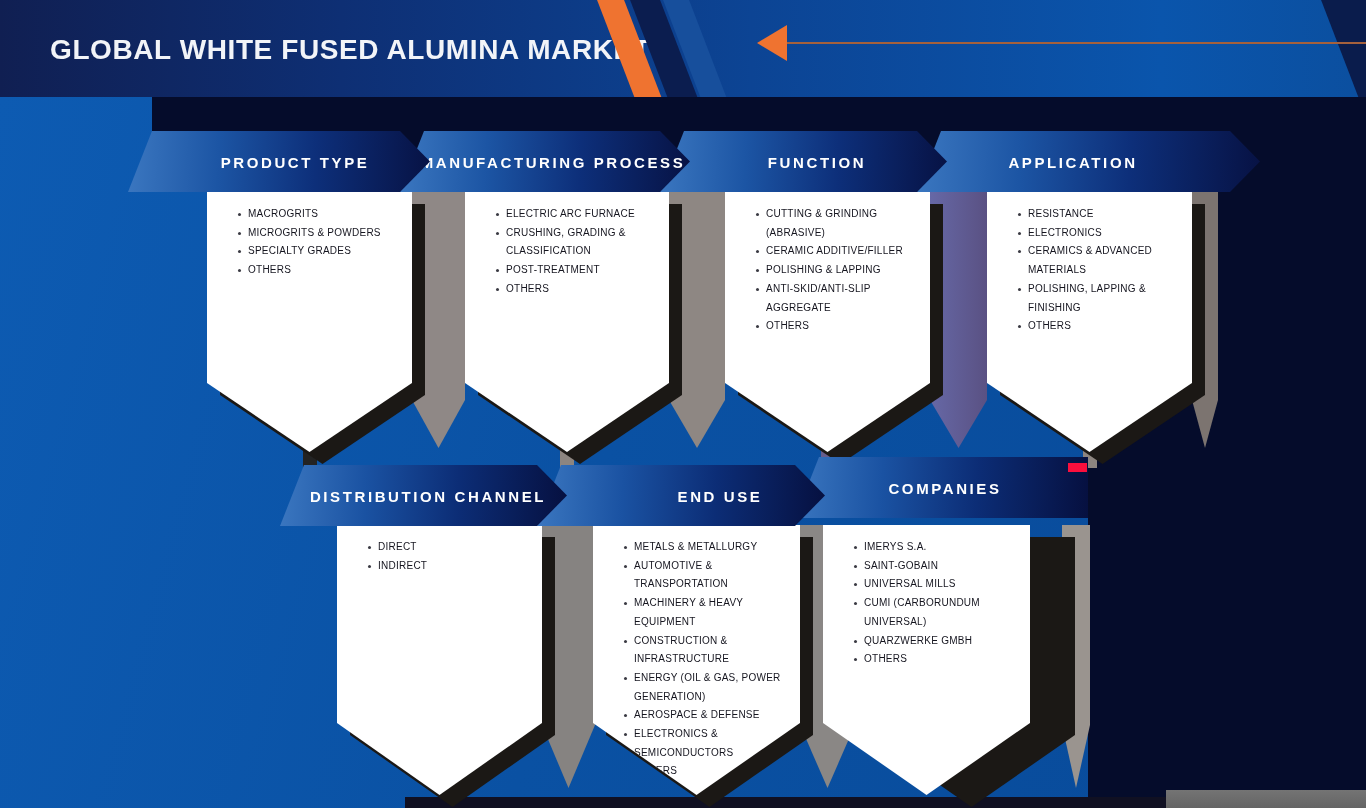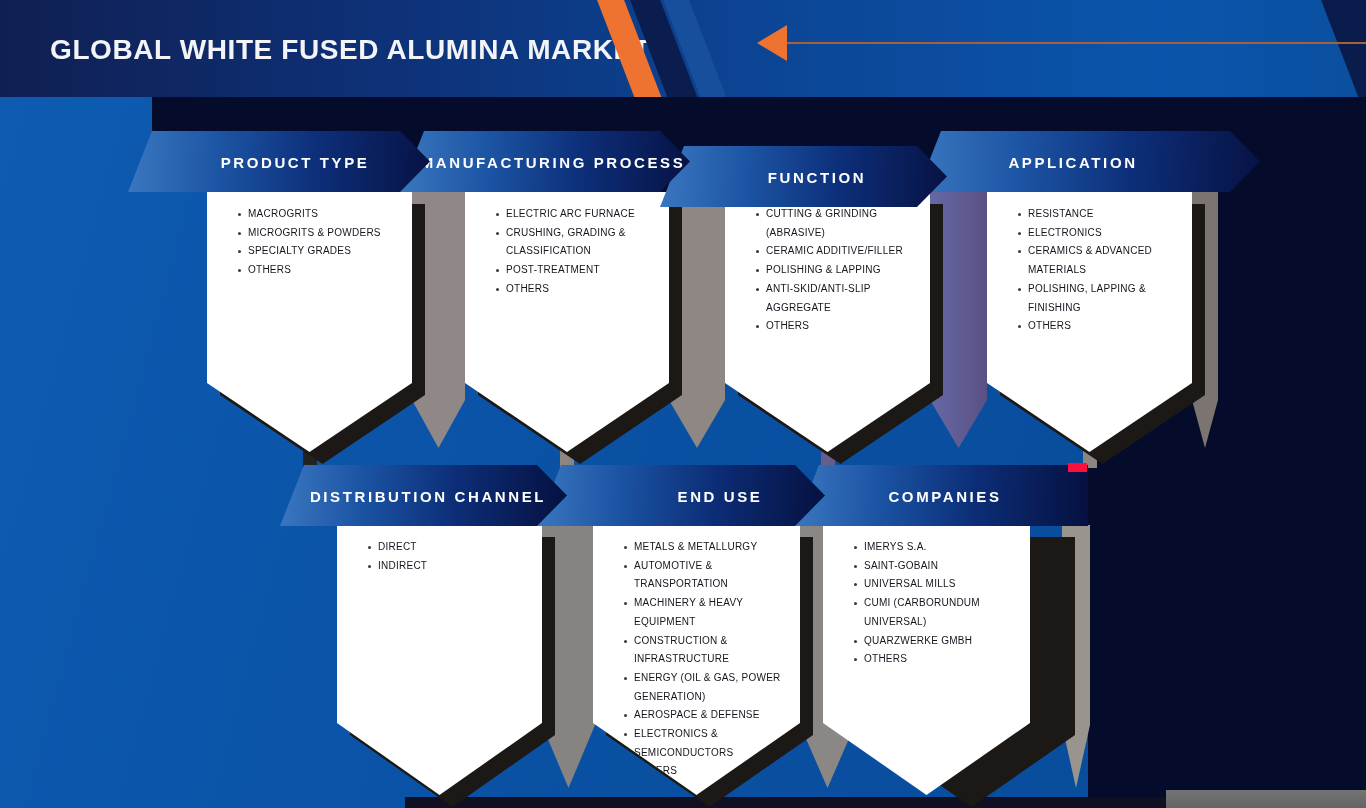--- a/index.html
+++ b/index.html
@@ -114,21 +114,21 @@
           <ul class="seg-list" style="--tw: 140px;">
             <li>ELECTRIC ARC FURNACE</li>
             <li>CRUSHING, GRADING &amp; CLASSIFICATION</li>
             <li>POST-TREATMENT</li>
             <li>OTHERS</li>
           </ul>
         </div>
         <div class="seg-strip row1" style="left: 930px; top: 95px; width: 57px; height: 256px; background: linear-gradient(90deg, rgb(102, 104, 166), rgb(90, 81, 131));"></div>
         <div class="seg-shadow row1" style="left: 738px; top: 107px; width: 205px; height: 260px;"></div>
         <div class="seg-stem" style="left: 820.5px; top: 351px; height: 20px; background: rgb(102, 93, 141);"></div>
-        <div class="seg-header row1 tipped" style="left: 660px; top: 49px; width: 287px; z-index: 21; text-align: center;">
+        <div class="seg-header row1 tipped" style="left: 660px; top: 34px; width: 287px; z-index: 21; text-align: center;">
           <span class="seg-label" style="left: 157px;">FUNCTION</span>
         </div>
         <div class="seg-panel row1" style="left: 725px; top: 95px; width: 205px; height: 260px;">
           <ul class="seg-list" style="--tw: 166px;">
             <li>CUTTING &amp; GRINDING (ABRASIVE)</li>
             <li>CERAMIC ADDITIVE/FILLER</li>
             <li>POLISHING &amp; LAPPING</li>
             <li>ANTI-SKID/ANTI-SLIP AGGREGATE</li>
             <li>OTHERS</li>
           </ul>
@@ -171,21 +171,21 @@
             <li>MACHINERY &amp; HEAVY EQUIPMENT</li>
             <li>CONSTRUCTION &amp; INFRASTRUCTURE</li>
             <li>ENERGY (OIL &amp; GAS, POWER GENERATION)</li>
             <li>AEROSPACE &amp; DEFENSE</li>
             <li>ELECTRONICS &amp; SEMICONDUCTORS</li>
             <li>OTHERS</li>
           </ul>
         </div>
         <div class="seg-strip row2" style="left: 1062px; top: 428px; width: 28px; height: 263px; background: rgb(154, 148, 143);"></div>
         <div class="seg-shadow row2" style="left: 868px; top: 440px; width: 207px; height: 270px;"></div>
-        <div class="seg-header row2 flat" style="left: 795px; top: 368px; width: 293px; z-index: 26;">
+        <div class="seg-header row2 flat" style="left: 795px; top: 360px; width: 293px; z-index: 26;">
           <span class="seg-label" style="left: 150px;">COMPANIES</span>
         </div>
         <div class="seg-panel row2" style="left: 823px; top: 428px; width: 207px; height: 270px;">
           <ul class="seg-list" style="--tw: 150px;">
             <li>IMERYS S.A.</li>
             <li>SAINT-GOBAIN</li>
             <li>UNIVERSAL MILLS</li>
             <li>CUMI (CARBORUNDUM UNIVERSAL)</li>
             <li>QUARZWERKE GMBH</li>
             <li>OTHERS</li>

